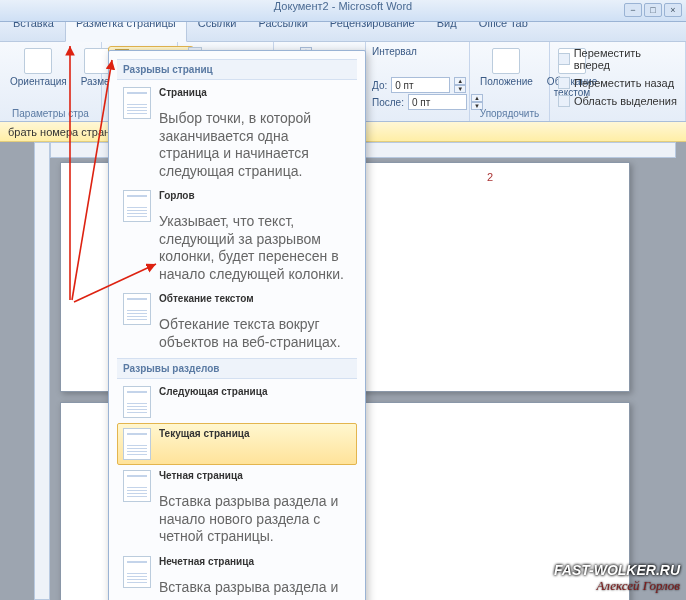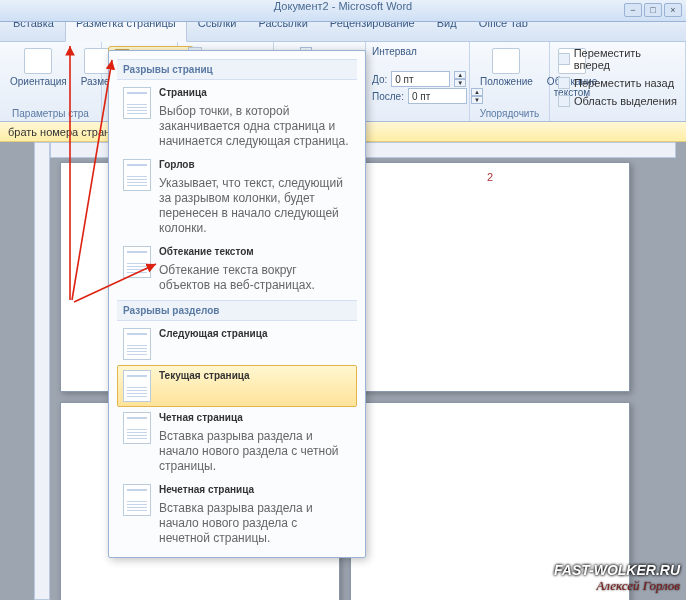--- a/index.html
+++ b/index.html
@@ -39,21 +39,21 @@
 .page{position:absolute;background:#fff;border:1px solid #8a97a8;box-shadow:2px 2px 6px rgba(0,0,0,.25)}
 .page .num{position:absolute;font-size:11px;color:#a33;top:8px;left:50%;transform:translateX(-50%)}
 .dropdown{position:absolute;top:50px;left:108px;width:258px;background:#fbfcfe;border:1px solid #9ab3d4;box-shadow:2px 2px 8px rgba(0,0,0,.25);border-radius:2px;padding:6px 8px;z-index:50}
 .dd-header{font-size:10px;font-weight:bold;color:#5a7aa3;padding:4px 6px;background:#eef3fa;border-top:1px solid #d4e0f1;border-bottom:1px solid #d4e0f1;margin:2px 0}
 .dd-item{display:flex;gap:8px;padding:5px 6px;cursor:pointer}
 .dd-item.sel{background:linear-gradient(#fff7cf,#ffe39a);border:1px solid #e3b54e;border-radius:2px;padding:4px 5px}
 .dd-item .thumb{width:28px;height:32px;background:#fff;border:1px solid #bcd;flex-shrink:0;position:relative}
 .dd-item .thumb::before{content:"";position:absolute;top:4px;left:3px;right:3px;height:2px;background:#c4d4ea}
 .dd-item .thumb::after{content:"";position:absolute;bottom:4px;left:3px;right:3px;height:10px;background:repeating-linear-gradient(#c4d4ea 0 1px,transparent 1px 3px)}
 .dd-item .txt .ti{font-size:10px;font-weight:bold;color:#333}
-.dd-item .txt .de{font-size:12px;color:#666;line-height:1.25;margin-top:6px}
+.dd-item .txt .de{font-size:14px;color:#666;line-height:1.25;margin-top:12px}
 .arrow-svg{position:absolute;top:20px;left:0;z-index:100;pointer-events:none}
 .watermark{position:absolute;right:6px;bottom:6px;text-align:right;z-index:60}
 .watermark .w1{font-size:14px;font-style:italic;font-weight:bold;color:#fff;text-shadow:0 0 3px #000,0 0 3px #000}
 .watermark .w2{font-size:13px;font-style:italic;font-family:cursive;color:#7f1d1d;text-shadow:0 0 2px #000}
 </style>
 </head>
 <body>
 
 <div class="titlebar">
   <span class="title">Документ2 - Microsoft Word</span>
@@ -133,21 +133,21 @@
             <span>▲</span>
             <span>▼</span>
           </div>
       </div>
     </div>
     <div class="label">Абзац</div>
   </div>
 
   <div class="rgroup" style="width:104px">
     <div>
-      <div style="font-size:10px;color:#3a5a85;margin-bottom:14px">Интервал</div>
+      <div style="font-size:10px;color:#3a5a85;margin-bottom:20px">Интервал</div>
       <div class="spinrow">
         <span class="lbl">До:</span>
         <input class="spin-input" value="0 пт" style="">
         <div class="spinbtns">
             <span>▲</span>
             <span>▼</span>
           </div>
       </div>
       <div class="spinrow">
         <span class="lbl">После:</span>

